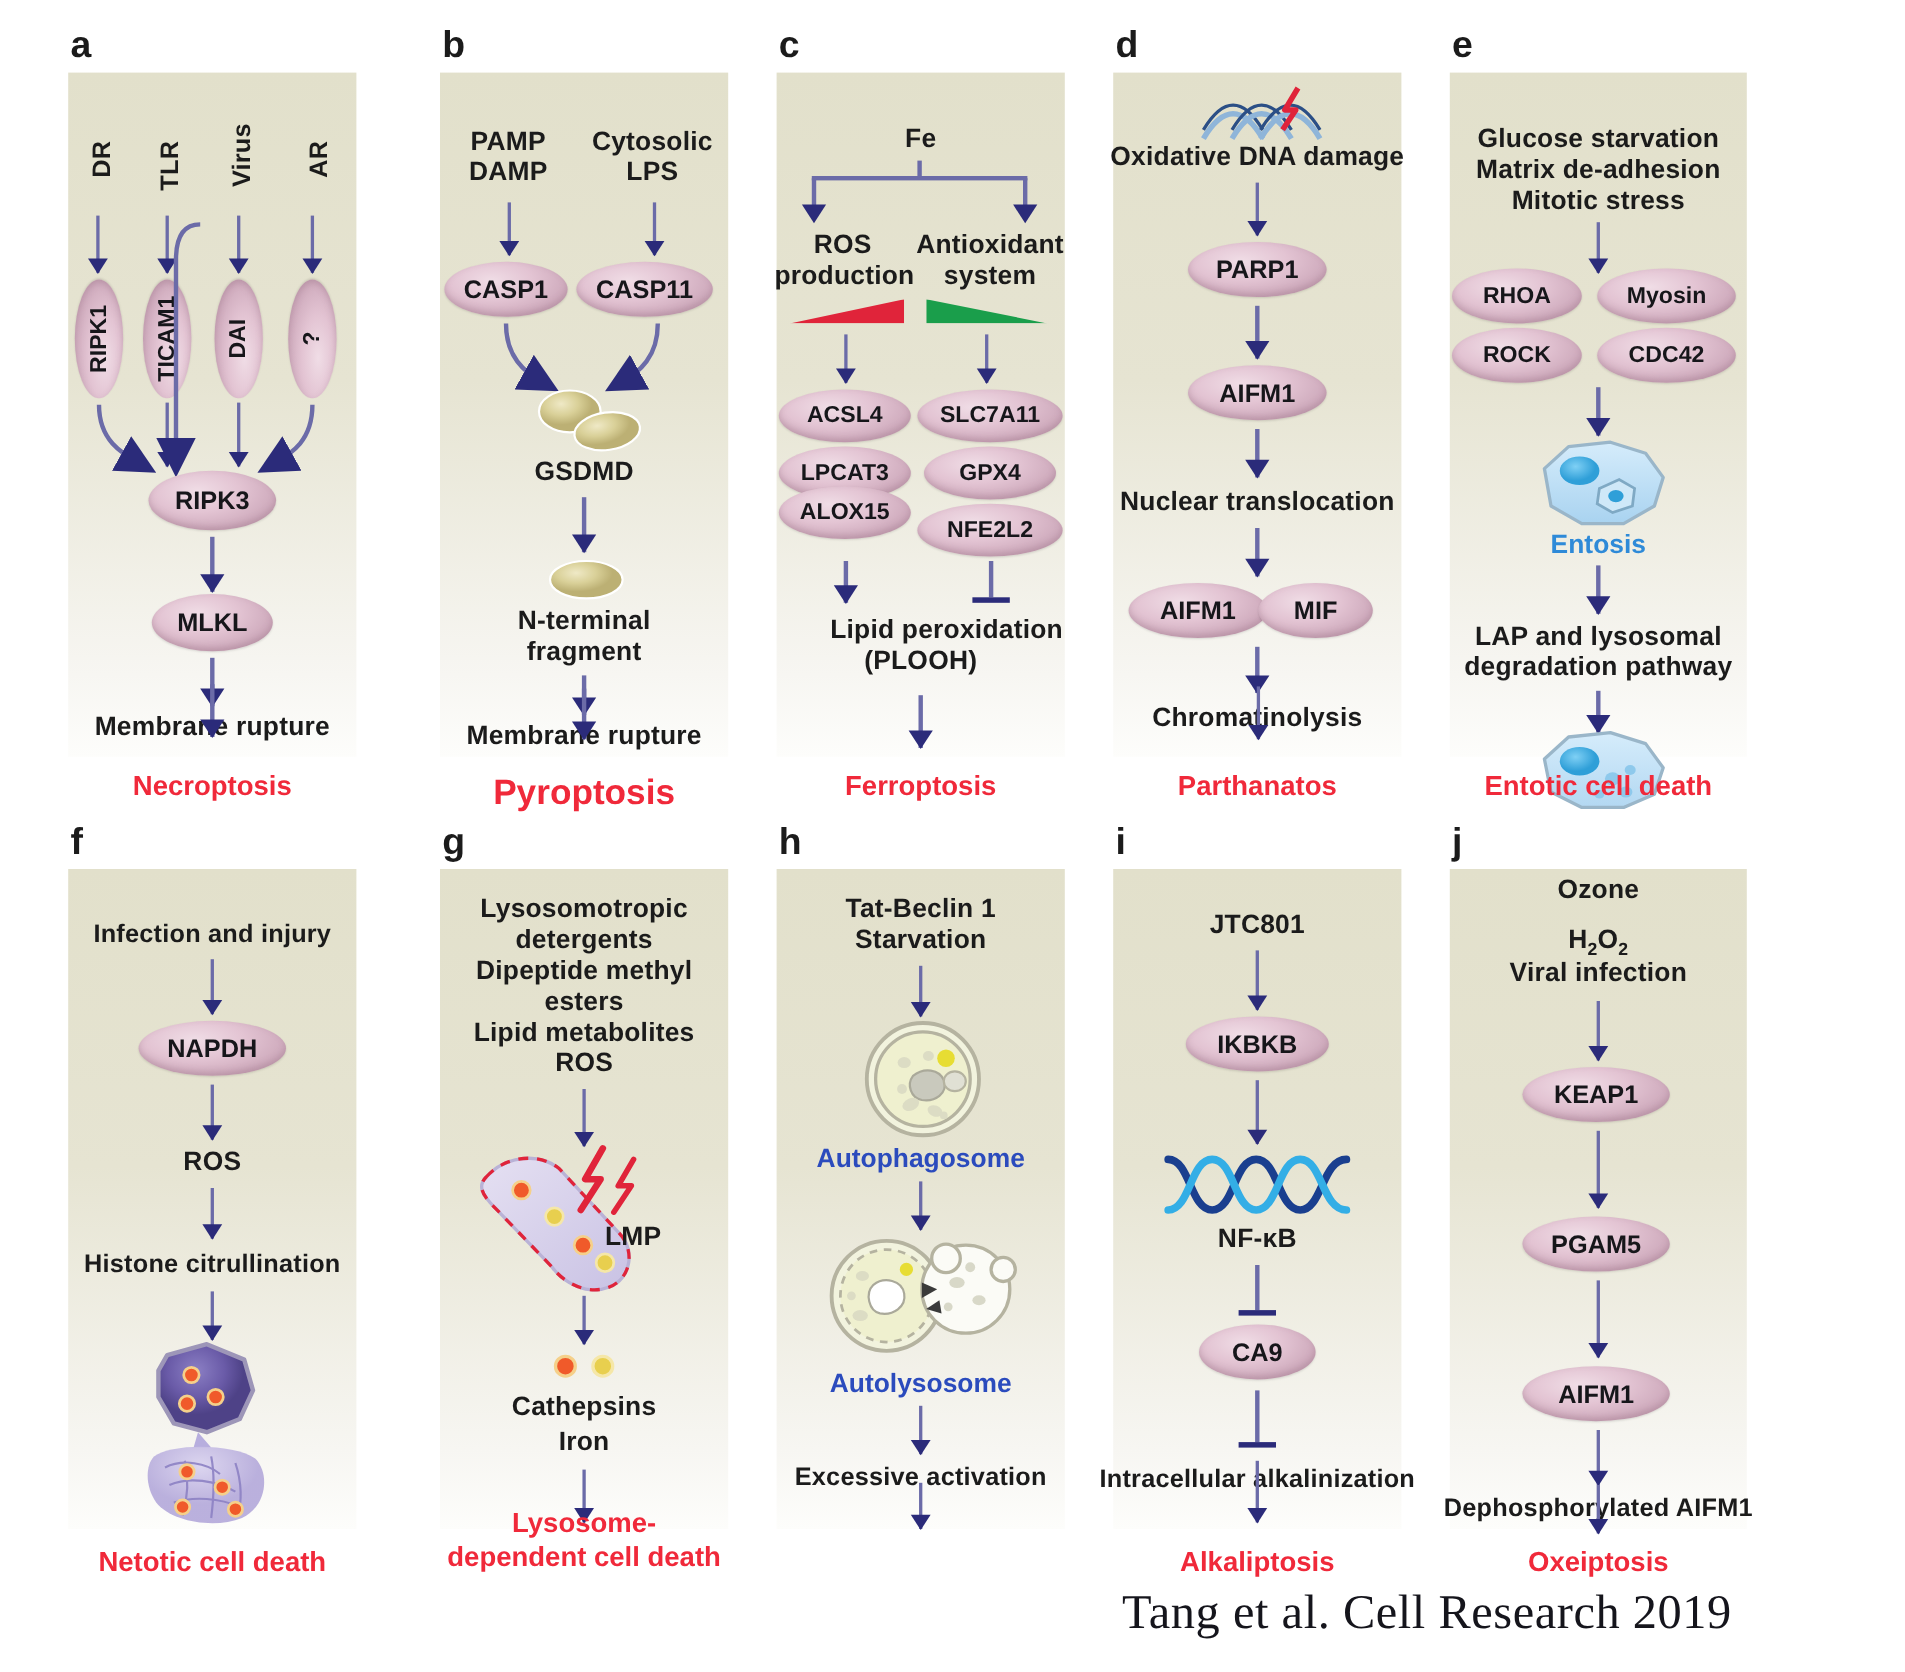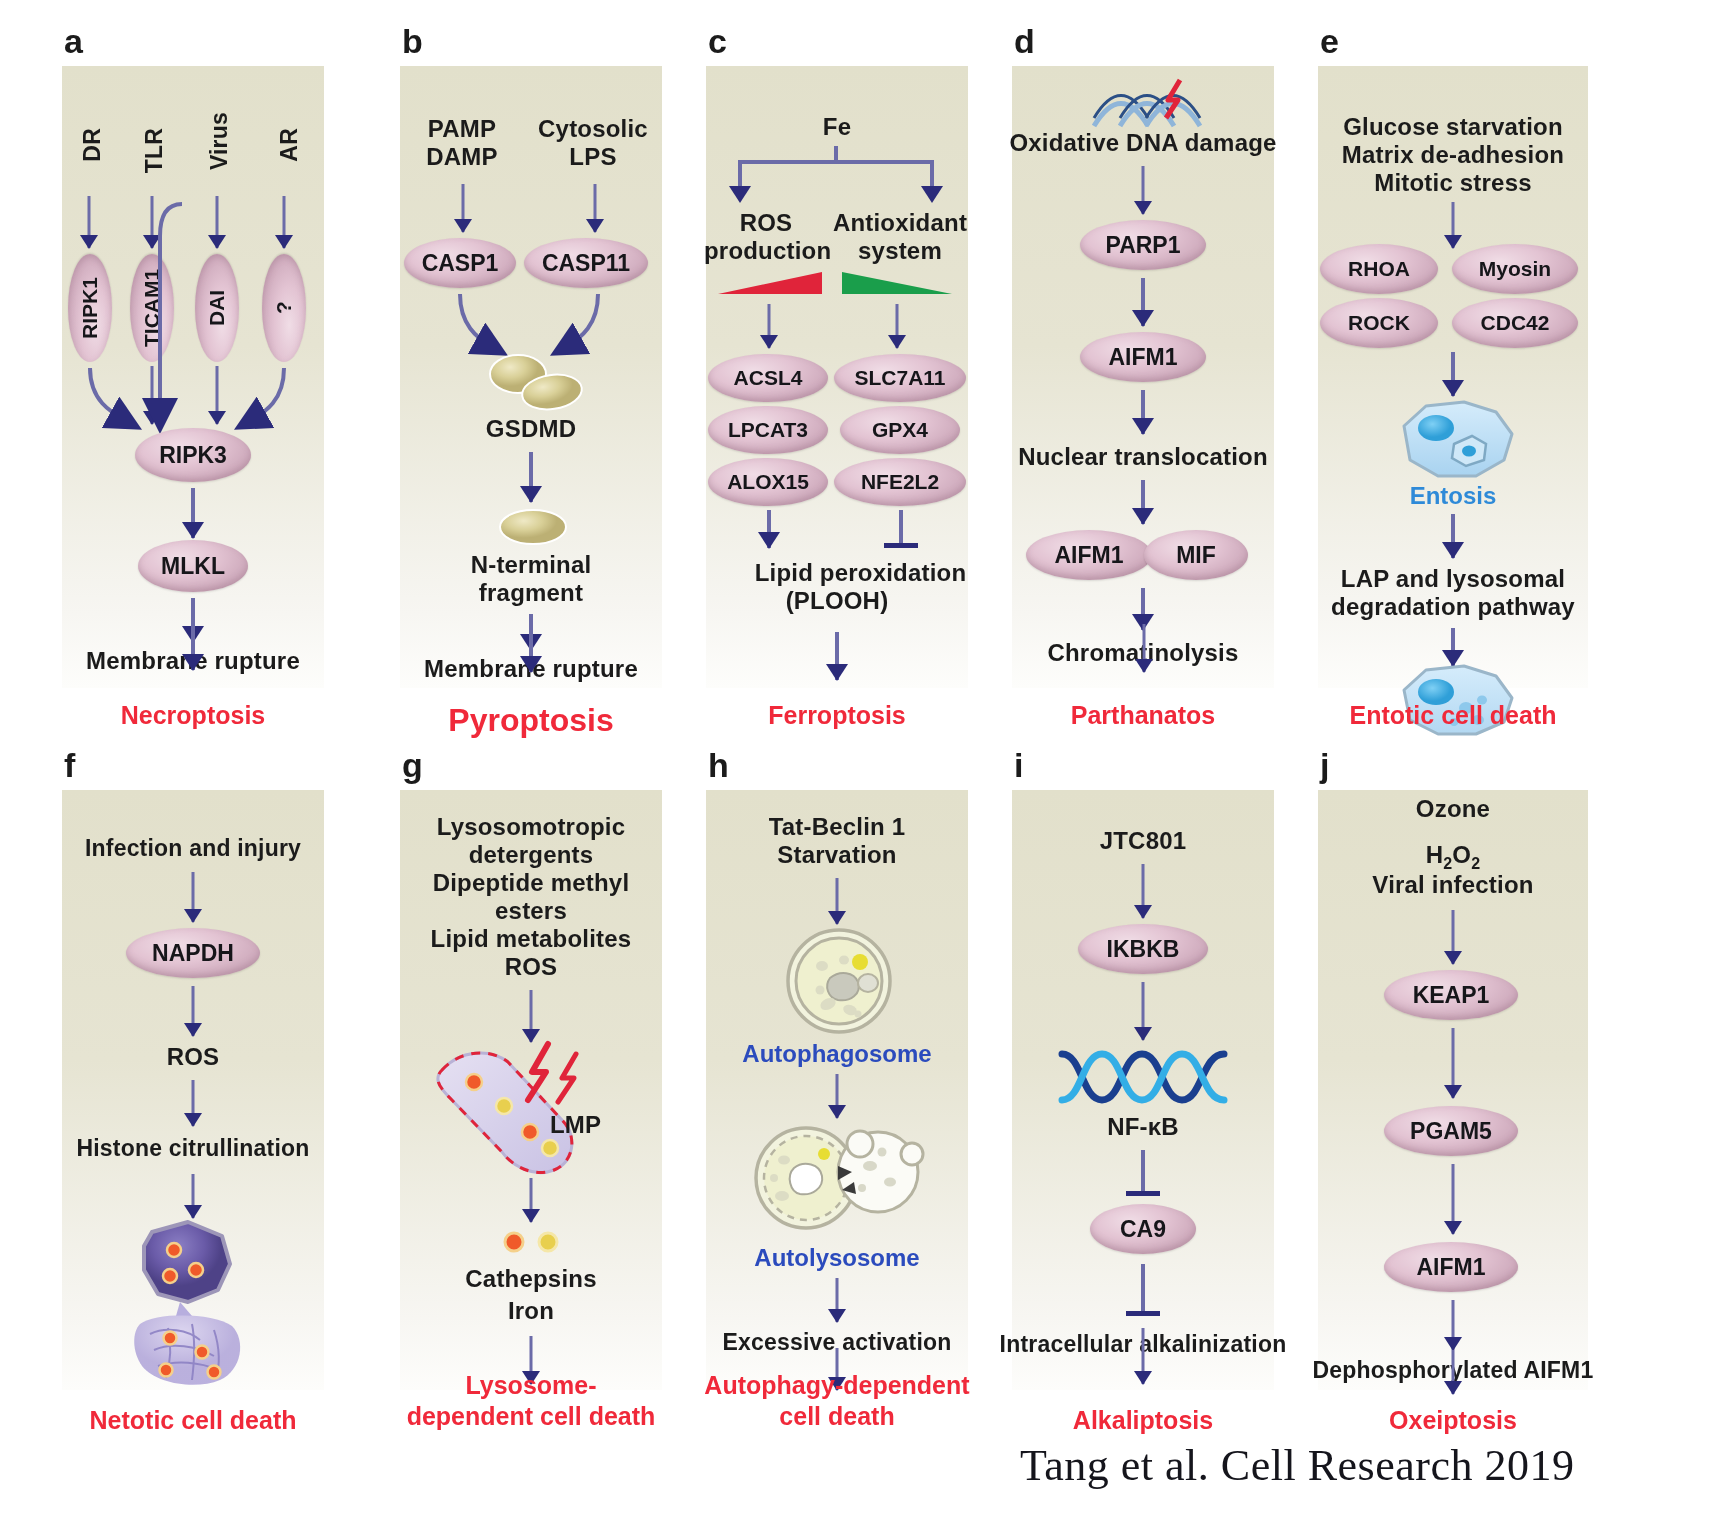--- a/index.html
+++ b/index.html
@@ -278,21 +278,21 @@
         <div class="shaft"></div>
         <div class="head"></div>
       </div>
     <div class="arrow thin" style="position:absolute;left:180px;top:238px;height:44px;">
         <div class="shaft"></div>
         <div class="head"></div>
       </div>
 
     <div class="node node-sm" style="position:absolute;left:2px;top:288px;width:120px;height:48px;">ACSL4</div>
     <div class="node node-sm" style="position:absolute;left:2px;top:340px;width:120px;height:48px;">LPCAT3</div>
-    <div class="node node-sm" style="position:absolute;left:2px;top:392px;width:120px;height:48px;">ALOX15</div>
+    <div class="node node-sm" style="position:absolute;left:2px;top:376px;width:120px;height:48px;">ALOX15</div>
 
     <div class="node node-sm" style="position:absolute;left:128px;top:288px;width:132px;height:48px;">SLC7A11</div>
     <div class="node node-sm" style="position:absolute;left:134px;top:340px;width:120px;height:48px;">GPX4</div>
     <div class="node node-sm" style="position:absolute;left:128px;top:392px;width:132px;height:48px;">NFE2L2</div>
 
     <div class="arrow" style="position:absolute;left:52px;top:444px;height:38px;">
         <div class="shaft"></div>
         <div class="head"></div>
       </div>
     <div class="tbar" style="position:absolute;left:178px;top:444px;height:38px;">
@@ -619,24 +619,20 @@
     <div class="arrow thin" style="position:absolute;left:120px;top:488px;height:44px;">
         <div class="shaft"></div>
         <div class="head"></div>
       </div>
     <div class="txt t23" style="position:absolute;left:-12px;right:-12px;top:538px;">Excessive activation</div>
   </div>
   <div class="arrow thin" style="position:absolute;left:826px;top:1348px;height:42px;">
       <div class="shaft"></div>
       <div class="head"></div>
     </div>
-  <div class="red" style="position:absolute;left:696px;width:282px;top:1370px;font-size:25px;">
-    <div>Autophagy-dependent</div>
-    <div>cell death</div>
-  </div>
 
   <div class="panel" style="left:1012px;top:790px;width:262px;height:600px;">
     <div class="panel-letter">i</div>
     <div class="panel-body"></div>
 
     <div class="txt t24" style="position:absolute;left:0;right:0;top:36px;">JTC801</div>
     <div class="arrow thin" style="position:absolute;left:120px;top:74px;height:54px;">
         <div class="shaft"></div>
         <div class="head"></div>
       </div>

